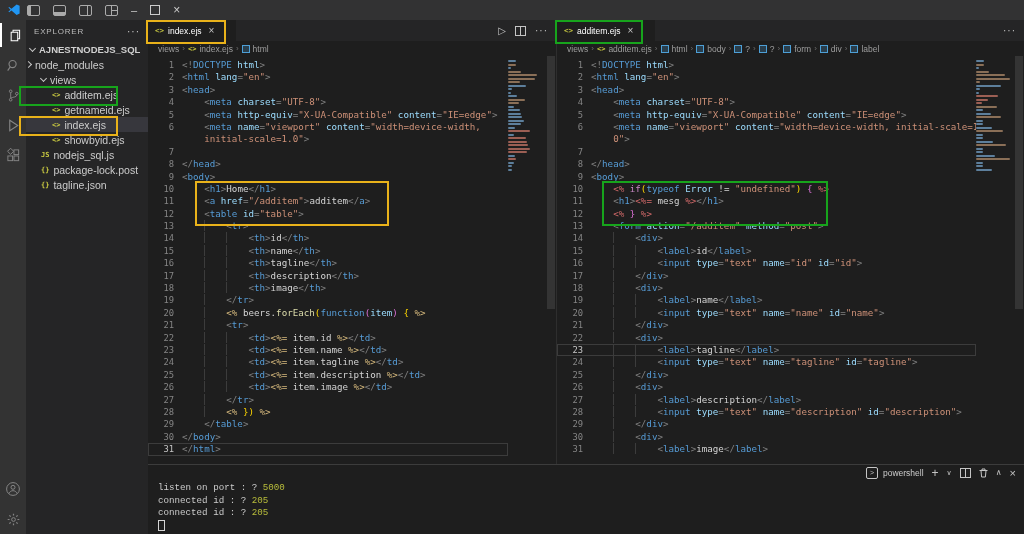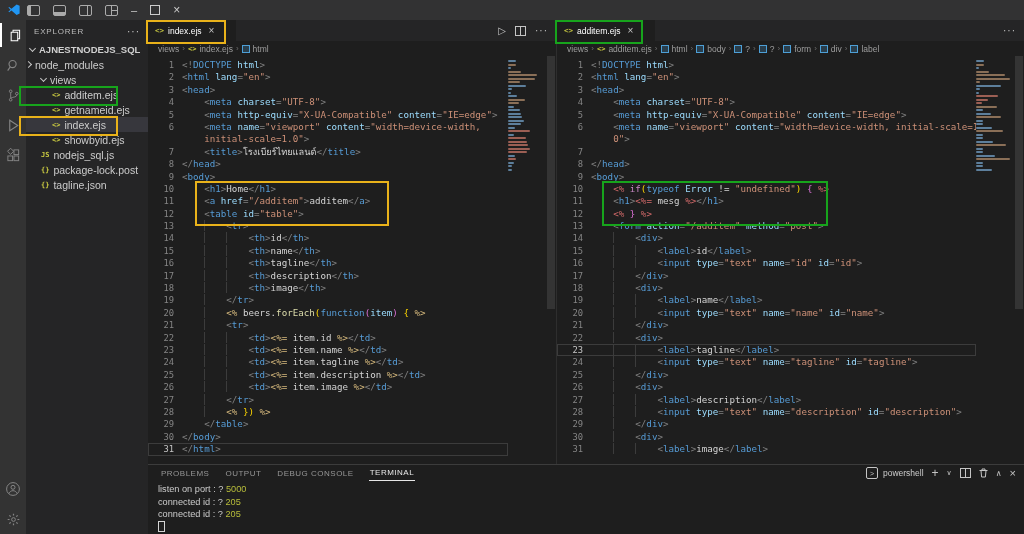--- a/index.html
+++ b/index.html
@@ -81,21 +81,21 @@
   .vthumb{position:absolute;left:1px;right:1px;top:0;height:62%;background:rgba(121,121,121,.25);}
   
   .panel{height:69px;border-top:1px solid #3c3c3c;background:#1e1e1e;display:flex;flex-direction:column;}
   .panel-top{height:19px;display:flex;align-items:center;padding:0 8px 0 12px;}
   .ptab{font-size:8px;letter-spacing:.5px;color:#969696;margin-right:14px;padding:3px 1px;cursor:default;}
   .ptab.active{color:#e7e7e7;border-bottom:1px solid #e7e7e7;}
   .panel-actions{margin-left:auto;display:flex;align-items:center;gap:8px;color:#c5c5c5;font-size:10px;}
   .psbox{width:10px;height:10px;border:1px solid #c5c5c5;border-radius:2px;font-size:7px;display:inline-flex;align-items:center;justify-content:center;color:#c5c5c5;}
   .pslabel{font-size:8.5px;color:#cccccc;margin-left:-3px;}
   .pa{display:inline-flex;align-items:center;}
-  .term{flex:1;padding:2px 0 0 10px;font-family:Liberation Sans, sans-serif;font-size:9.2px;line-height:12.5px;color:#cccccc;}
+  .term{flex:1;padding:2px 0 0 10px;font-family:Liberation Mono, monospace;font-size:9.2px;line-height:12.5px;color:#cccccc;}
   .t-num{color:var(--termnum);}
   .tcursor{display:inline-block;width:5px;height:9px;border:1px solid #d4d4d4;vertical-align:-1px;}
   
   .hlbox{position:absolute;border:2px solid;pointer-events:none;z-index:20;}
   .hl-y{border-color:var(--hly);}
   .hl-g{border-color:var(--hlg);}
   #box-tab-index{left:146px;top:20px;width:76px;height:20px;}
   #box-exp-index{left:19px;top:116px;width:95px;height:16px;}
   #box-code-index{left:195px;top:181px;width:190px;height:41px;}
   #box-tab-additem{left:555px;top:20px;width:84px;height:20px;}
@@ -254,21 +254,21 @@
             </div>
             <div class="codewrap">
               <div class="codearea">
                 <div class="crow"><span class="ln">1</span><span class="ct"><span class="tk-p">&lt;!</span><span class="tk-t">DOCTYPE</span><span class="tk-x"> </span><span class="tk-a">html</span><span class="tk-p">&gt;</span></span></div>
                 <div class="crow"><span class="ln">2</span><span class="ct"><span class="tk-p">&lt;</span><span class="tk-t">html</span><span class="tk-x"> </span><span class="tk-a">lang</span><span class="tk-p">=</span><span class="tk-s">"en"</span><span class="tk-p">&gt;</span></span></div>
                 <div class="crow"><span class="ln">3</span><span class="ct"><span class="tk-p">&lt;</span><span class="tk-t">head</span><span class="tk-p">&gt;</span></span></div>
                 <div class="crow"><span class="ln">4</span><span class="ct"><span class="tk-x">    </span><span class="tk-p">&lt;</span><span class="tk-t">meta</span><span class="tk-x"> </span><span class="tk-a">charset</span><span class="tk-p">=</span><span class="tk-s">"UTF-8"</span><span class="tk-p">&gt;</span></span></div>
                 <div class="crow"><span class="ln">5</span><span class="ct"><span class="tk-x">    </span><span class="tk-p">&lt;</span><span class="tk-t">meta</span><span class="tk-x"> </span><span class="tk-a">http-equiv</span><span class="tk-p">=</span><span class="tk-s">"X-UA-Compatible"</span><span class="tk-x"> </span><span class="tk-a">content</span><span class="tk-p">=</span><span class="tk-s">"IE=edge"</span><span class="tk-p">&gt;</span></span></div>
                 <div class="crow"><span class="ln">6</span><span class="ct"><span class="tk-x">    </span><span class="tk-p">&lt;</span><span class="tk-t">meta</span><span class="tk-x"> </span><span class="tk-a">name</span><span class="tk-p">=</span><span class="tk-s">"viewport"</span><span class="tk-x"> </span><span class="tk-a">content</span><span class="tk-p">=</span><span class="tk-s">"width=device-width,</span></span></div>
                 <div class="crow"><span class="ln"></span><span class="ct"><span class="tk-x">    </span><span class="tk-s">initial-scale=1.0"</span><span class="tk-p">&gt;</span></span></div>
-                <div class="crow"><span class="ln">7</span><span class="ct"><span class="tk-x">    </span><span class="tk-p">&lt;</span><span class="tk-t">title</span><span class="tk-p">&gt;</span><span class="tk-x">โรงเบียร์ไทยแลนด์</span><span class="tk-p">&lt;/</span><span class="tk-t">title</span><span class="tk-p">&gt;</span></span></div>
+                <div class="crow"><span class="ln">7</span></div>
                 <div class="crow"><span class="ln">8</span><span class="ct"><span class="tk-p">&lt;/</span><span class="tk-t">head</span><span class="tk-p">&gt;</span></span></div>
                 <div class="crow"><span class="ln">9</span><span class="ct"><span class="tk-p">&lt;</span><span class="tk-t">body</span><span class="tk-p">&gt;</span></span></div>
                 <div class="crow"><span class="ln">10</span><span class="ct"><span class="tk-x">    </span><span class="tk-p">&lt;</span><span class="tk-t">h1</span><span class="tk-p">&gt;</span><span class="tk-x">Home</span><span class="tk-p">&lt;/</span><span class="tk-t">h1</span><span class="tk-p">&gt;</span></span></div>
                 <div class="crow"><span class="ln">11</span><span class="ct"><span class="tk-x">    </span><span class="tk-p">&lt;</span><span class="tk-t">a</span><span class="tk-x"> </span><span class="tk-a">href</span><span class="tk-p">=</span><span class="tk-s">"</span><span class="tk-u">/additem</span><span class="tk-s">"</span><span class="tk-p">&gt;</span><span class="tk-x">additem</span><span class="tk-p">&lt;/</span><span class="tk-t">a</span><span class="tk-p">&gt;</span></span></div>
                 <div class="crow"><span class="ln">12</span><span class="ct"><span class="tk-x">    </span><span class="tk-p">&lt;</span><span class="tk-t">table</span><span class="tk-x"> </span><span class="tk-a">id</span><span class="tk-p">=</span><span class="tk-s">"table"</span><span class="tk-p">&gt;</span></span></div>
                 <div class="crow"><span class="ln">13</span><span class="ct"><span class="tk-x">    </span><span class="tk-x ind">    </span><span class="tk-p">&lt;</span><span class="tk-t">tr</span><span class="tk-p">&gt;</span></span></div>
                 <div class="crow"><span class="ln">14</span><span class="ct"><span class="tk-x">    </span><span class="tk-x ind">    </span><span class="tk-x ind">    </span><span class="tk-p">&lt;</span><span class="tk-t">th</span><span class="tk-p">&gt;</span><span class="tk-x">id</span><span class="tk-p">&lt;/</span><span class="tk-t">th</span><span class="tk-p">&gt;</span></span></div>
                 <div class="crow"><span class="ln">15</span><span class="ct"><span class="tk-x">    </span><span class="tk-x ind">    </span><span class="tk-x ind">    </span><span class="tk-p">&lt;</span><span class="tk-t">th</span><span class="tk-p">&gt;</span><span class="tk-x">name</span><span class="tk-p">&lt;/</span><span class="tk-t">th</span><span class="tk-p">&gt;</span></span></div>
                 <div class="crow"><span class="ln">16</span><span class="ct"><span class="tk-x">    </span><span class="tk-x ind">    </span><span class="tk-x ind">    </span><span class="tk-p">&lt;</span><span class="tk-t">th</span><span class="tk-p">&gt;</span><span class="tk-x">tagline</span><span class="tk-p">&lt;/</span><span class="tk-t">th</span><span class="tk-p">&gt;</span></span></div>
                 <div class="crow"><span class="ln">17</span><span class="ct"><span class="tk-x">    </span><span class="tk-x ind">    </span><span class="tk-x ind">    </span><span class="tk-p">&lt;</span><span class="tk-t">th</span><span class="tk-p">&gt;</span><span class="tk-x">description</span><span class="tk-p">&lt;/</span><span class="tk-t">th</span><span class="tk-p">&gt;</span></span></div>
@@ -453,26 +453,20 @@
               </div>
               <div class="vscroll">
                 <div class="vthumb"></div>
               </div>
             </div>
           </div>
         </div>
 
       <div class="panel">
         <div class="panel-top">
-          <div id="ptabs" style="display:flex;align-items:center;">
-              <div class="ptab">PROBLEMS</div>
-              <div class="ptab">OUTPUT</div>
-              <div class="ptab">DEBUG CONSOLE</div>
-              <div class="ptab active">TERMINAL</div>
-            </div>
           <div class="panel-actions">
             <span class="pa psbox">&gt;</span>
             <span class="pslabel">powershell</span>
             <span class="pa" style="font-size:12px;">+</span>
             <span class="pa" style="font-size:7px;">∨</span>
             <span class="pa splitico"></span>
             <span class="pa">
               <svg width="9" height="10" viewBox="0 0 9 10">
                   <path d="M.5 2.5h8M3 2.5V1h3v1.5M2 2.5 2.6 9h3.8L7 2.5" fill="none" stroke="#c5c5c5"></path>
                 </svg>

